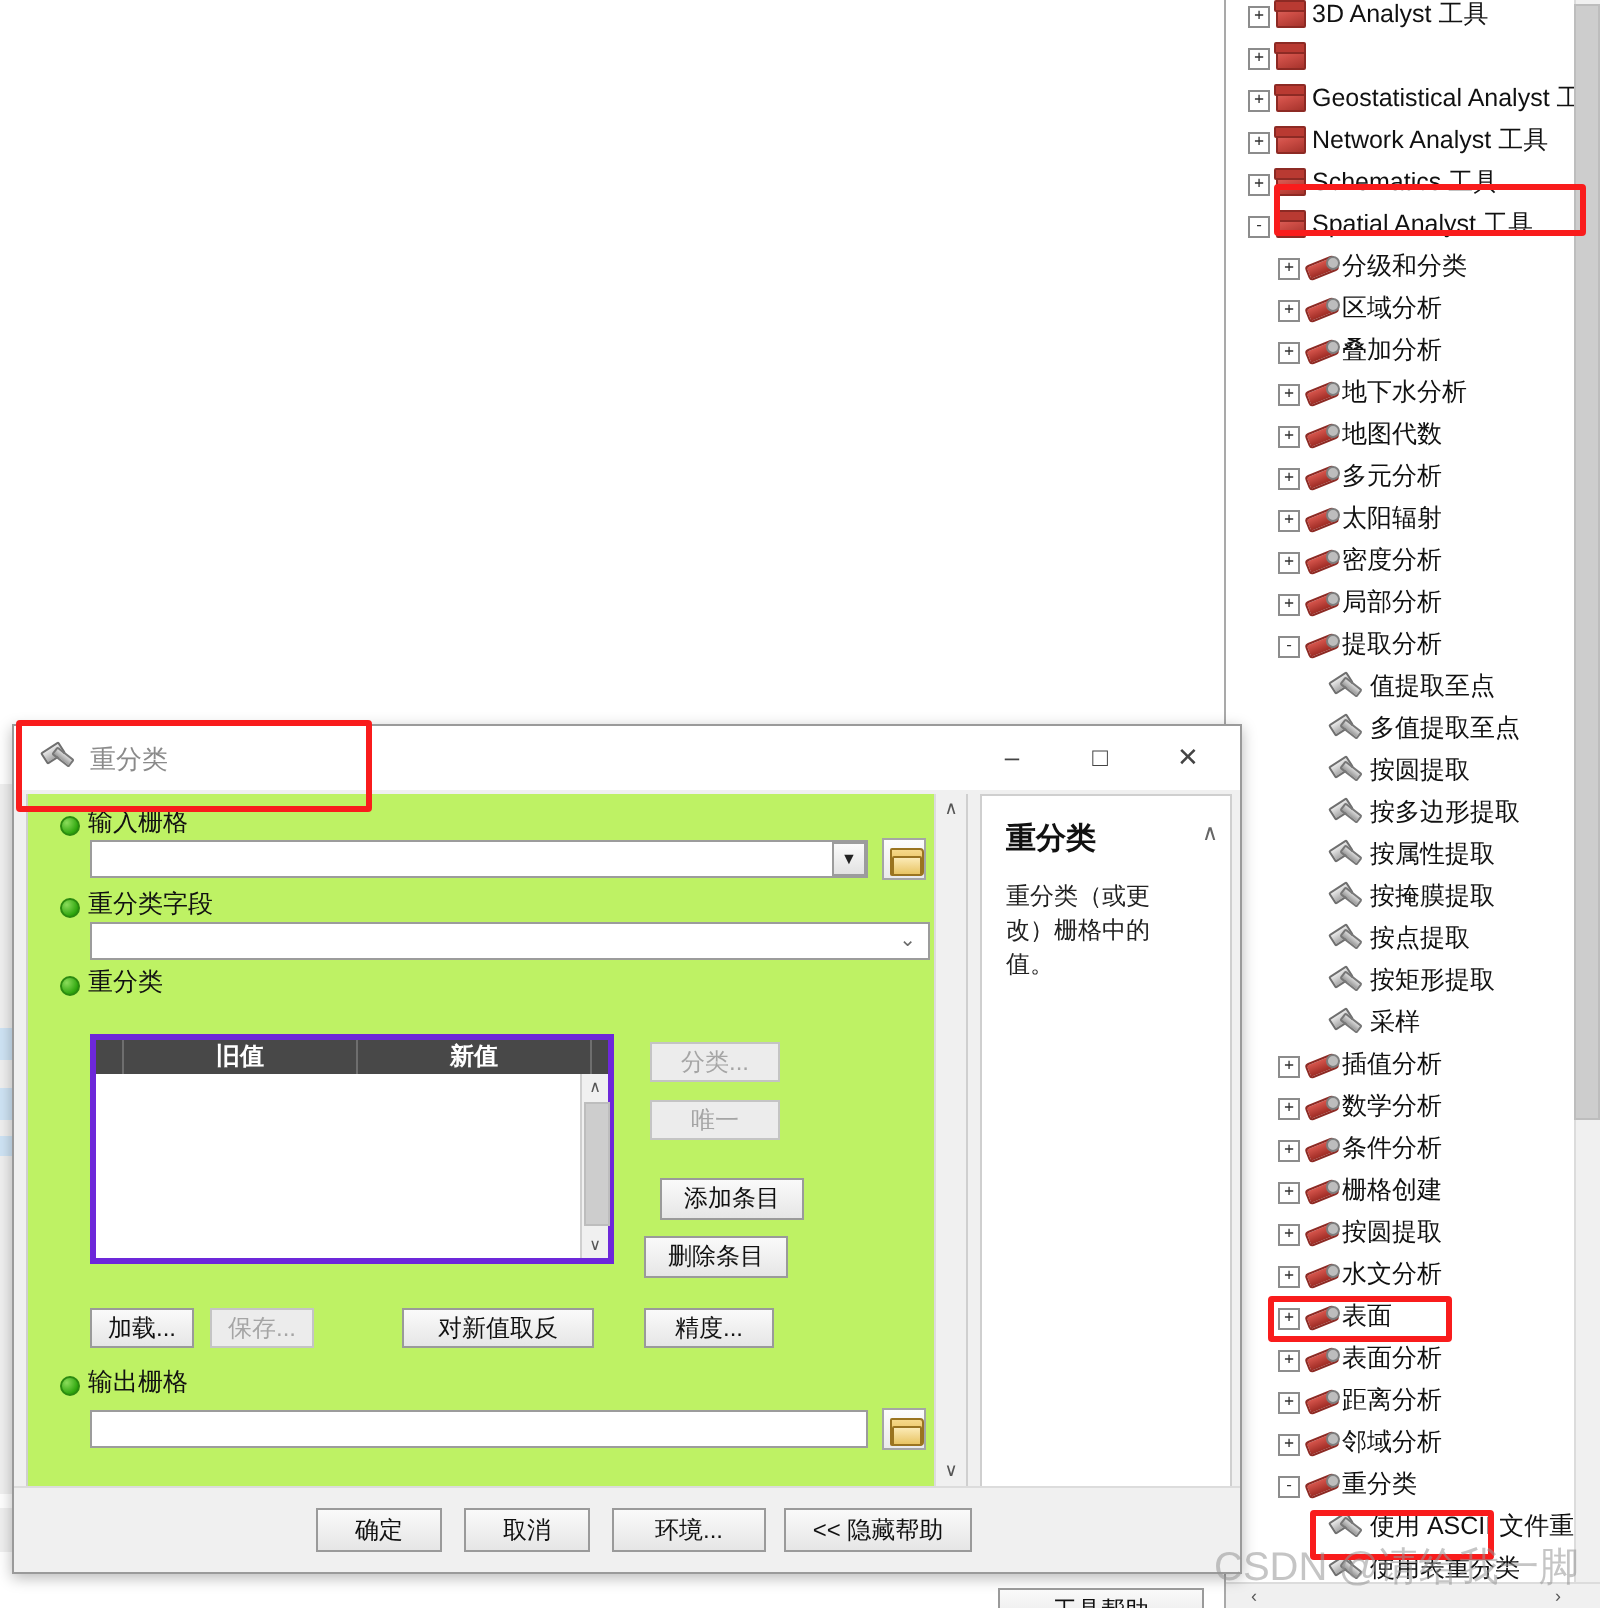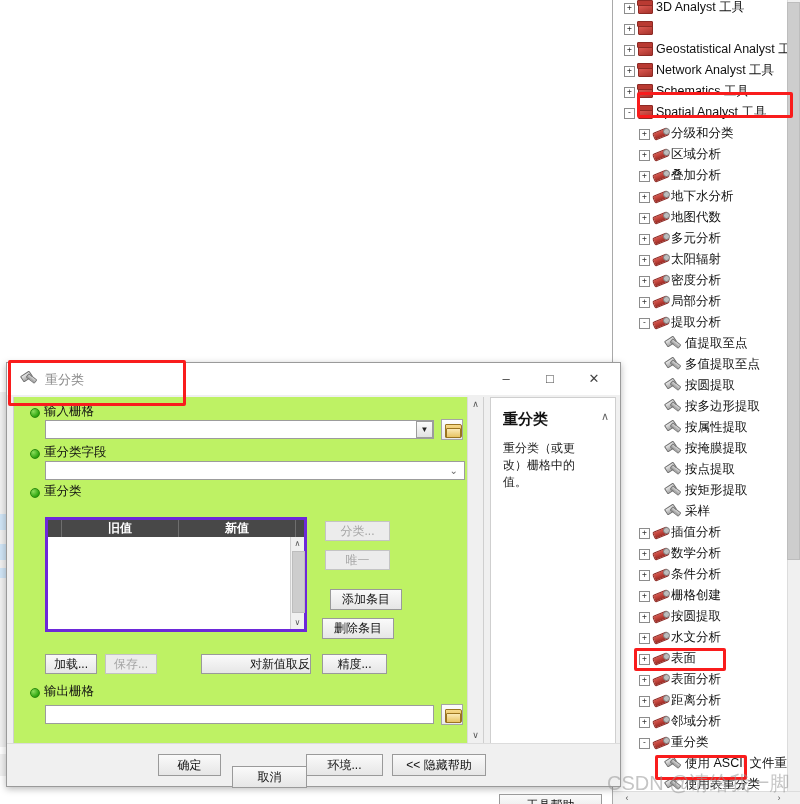--- a/index.html
+++ b/index.html
@@ -666,21 +666,21 @@
           </div>
         </div>
 
         <div class="btn disabled" style="left:311px;top:124px;width:65px;height:20px;line-height:18px;">分类...</div>
         <div class="btn disabled" style="left:311px;top:153px;width:65px;height:20px;line-height:18px;">唯一</div>
         <div class="btn" style="left:316px;top:192px;width:72px;height:21px;line-height:19px;">添加条目</div>
         <div class="btn" style="left:308px;top:221px;width:72px;height:21px;line-height:19px;">删除条目</div>
 
         <div class="btn" style="left:31px;top:257px;width:52px;height:20px;line-height:18px;">加载...</div>
         <div class="btn disabled" style="left:91px;top:257px;width:52px;height:20px;line-height:18px;">保存...</div>
-        <div class="btn" style="left:187px;top:257px;width:110px;height:20px;line-height:18px;text-align:right;">对新值取反</div>
+        <div class="btn" style="left:187px;top:257px;width:96px;height:20px;line-height:18px;">对新值取反</div>
         <div class="btn" style="left:308px;top:257px;width:65px;height:20px;line-height:18px;">精度...</div>
 
         <div class="req-dot" style="left:16px;top:291px;"></div>
         <div class="param-label" style="left:30px;top:286px;">输出栅格</div>
         <div class="text-input" style="left:31px;top:308px;width:389px;" value=""></div>
         <div class="folder-btn" style="left:427px;top:307px;">
           <div class="folder-glyph">
             <span class="back"></span>
               <span class="front"></span>
           </div>
@@ -698,21 +698,21 @@
       </div>
 
       <div id="help-pane">
         <div id="help-title">重分类</div>
         <div id="help-collapse">∧</div>
         <div id="help-text">重分类（或更改）栅格中的值。</div>
       </div>
 
       <div id="dlg-footer">
         <div class="btn" style="left:151px;top:10px;width:63px;height:22px;line-height:20px;">确定</div>
-        <div class="btn" style="left:225px;top:10px;width:75px;height:22px;line-height:20px;margin-top:12px;">取消</div>
+        <div class="btn" style="left:225px;top:10px;width:63px;height:22px;line-height:20px;">取消</div>
         <div class="btn" style="left:299px;top:10px;width:77px;height:22px;line-height:20px;">环境...</div>
         <div class="btn" style="left:385px;top:10px;width:94px;height:22px;line-height:20px;">&lt;&lt; 隐藏帮助</div>
         <div class="btn" style="left:492px;top:10px;width:103px;height:22px;line-height:20px;margin-top:40px;">工具帮助</div>
       </div>
 
     </div>
   </div>
 
   <div class="redbox" style="left:637px;top:92px;width:156px;height:26px;"></div>
   <div class="redbox" style="left:634px;top:648px;width:92px;height:23px;"></div>

